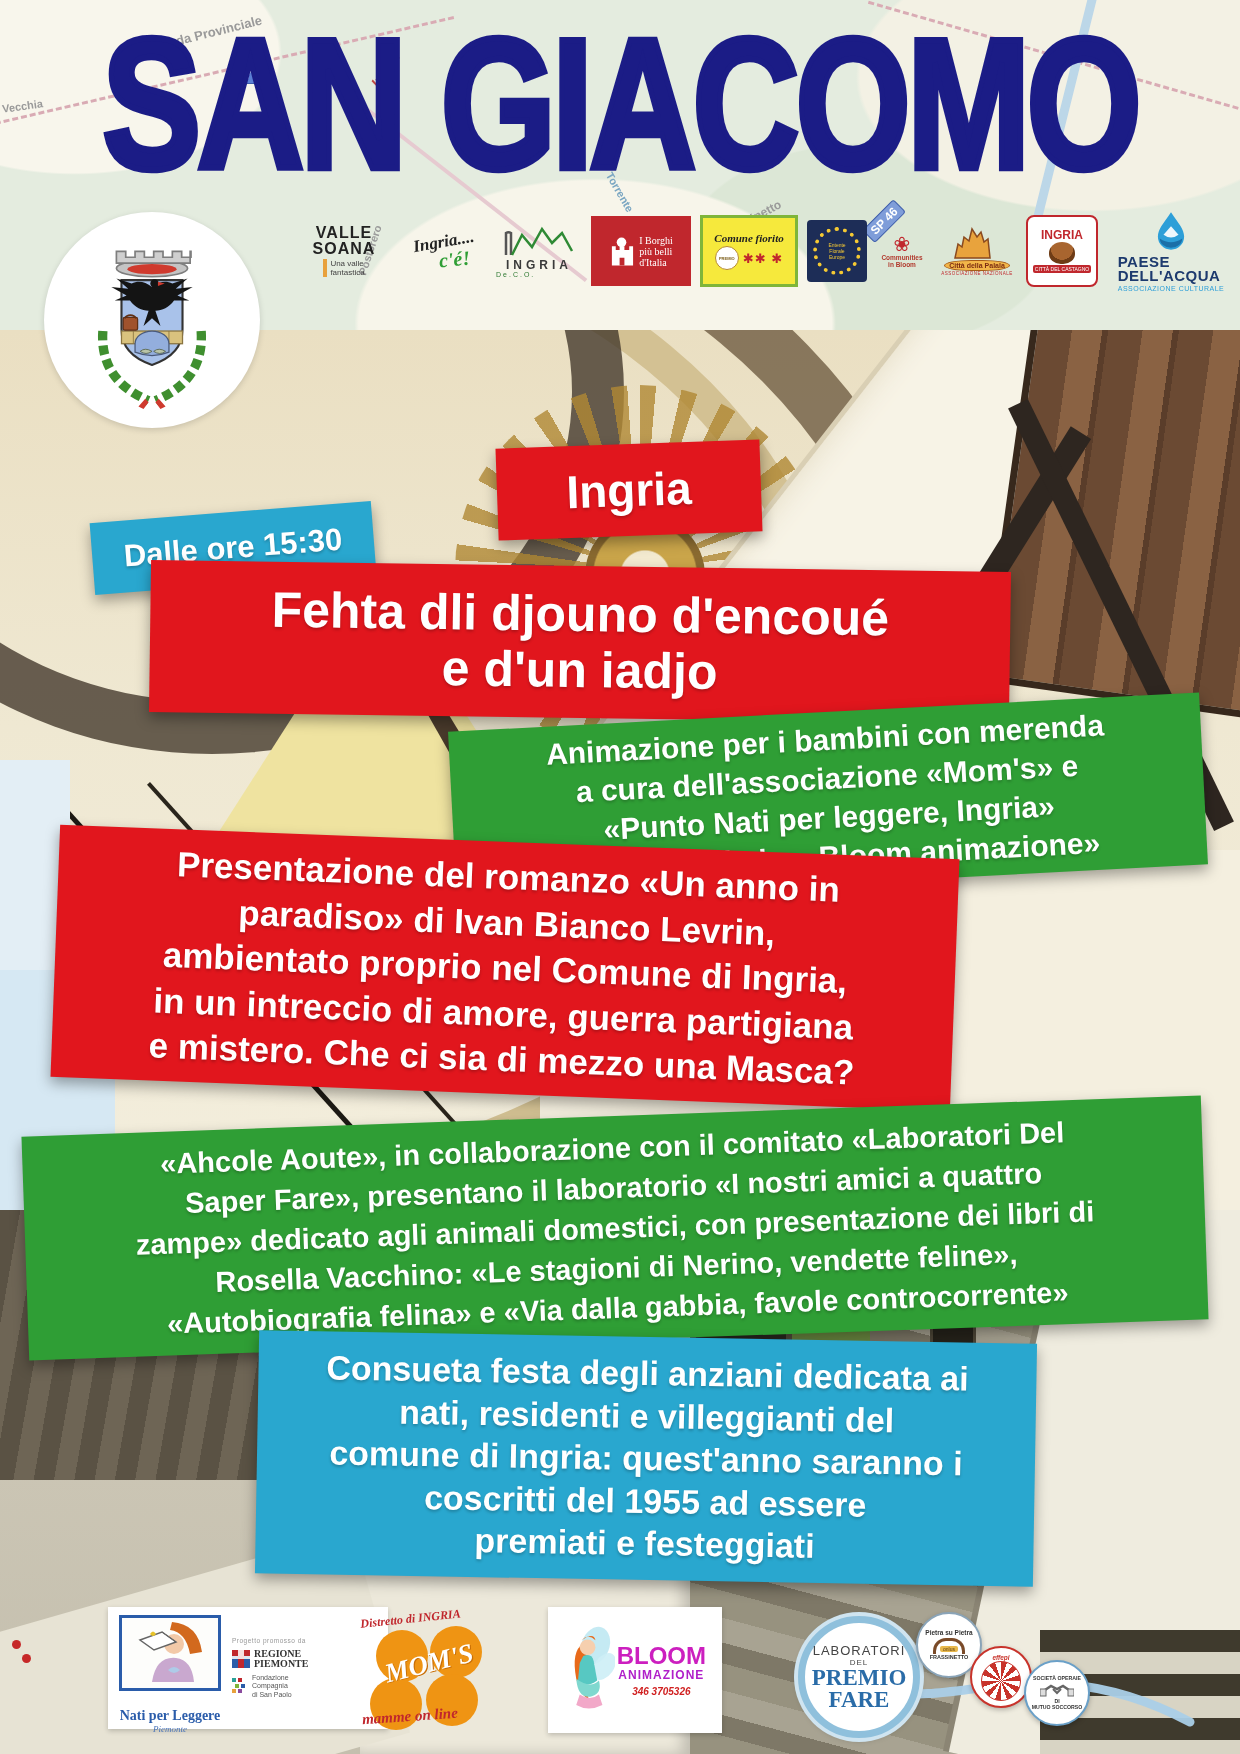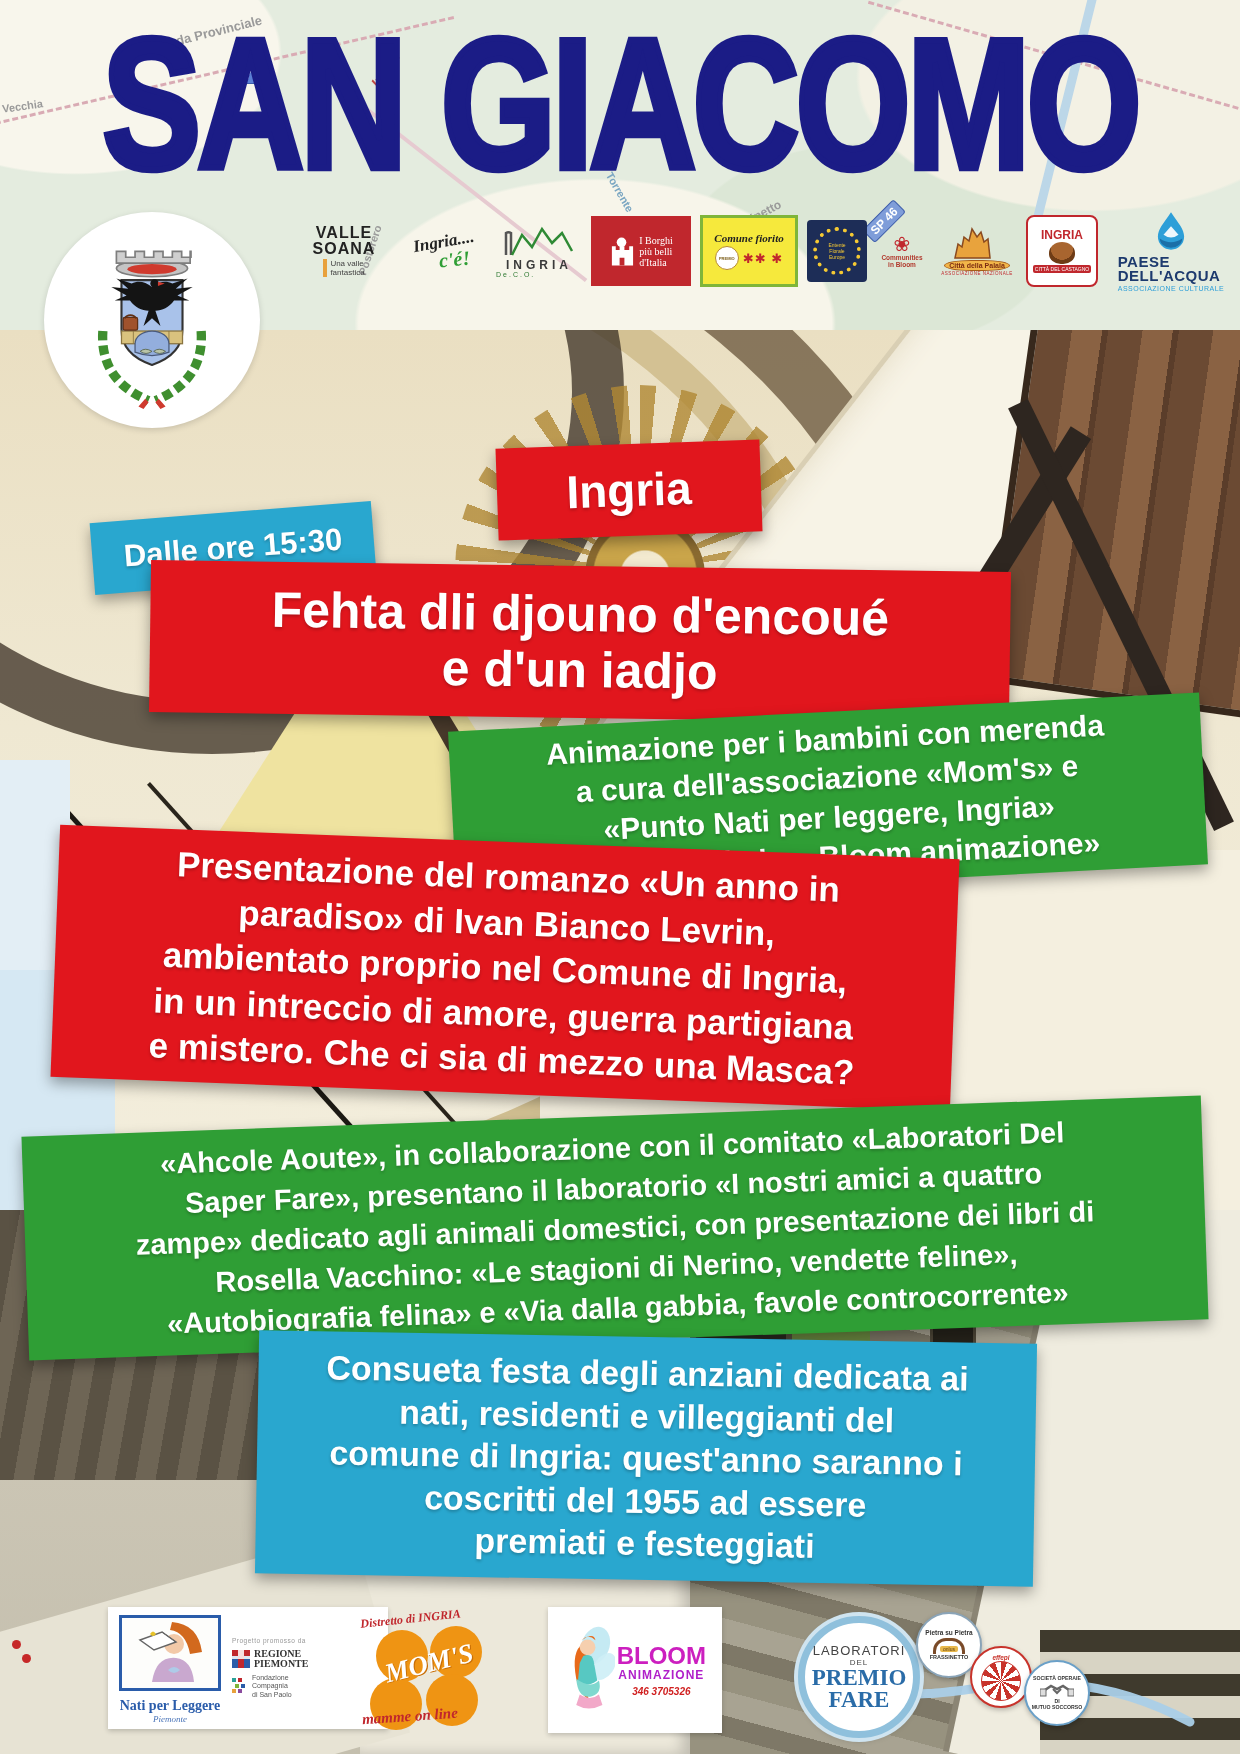--- a/index.html
+++ b/index.html
@@ -129,21 +129,21 @@
   .b-book{left:55px;top:842px;width:900px;height:252px;font-size:35px;line-height:1.3;transform:rotate(2.2deg);}
   .b-lab{left:25px;top:1116px;width:1180px;height:224px;font-size:29px;line-height:1.38;transform:rotate(-2deg);}
   .b-elders{left:257px;top:1337px;width:778px;height:243px;font-size:34px;line-height:1.25;transform:rotate(1deg);}
   .bline{white-space:nowrap;}
 
   
   .fcard{background:#fff;z-index:7;box-shadow:0 2px 5px rgba(0,0,0,.2);}
   .f-nati{left:108px;top:1607px;width:280px;height:122px;display:flex;gap:8px;padding:8px;box-sizing:border-box;}
   .nati-left{width:108px;display:flex;flex-direction:column;align-items:center;}
   .nati-sq{width:96px;height:72px;border:3px solid #2a5caa;background:#fdfdfb;}
-  .nati-name{font-family:"Liberation Serif",serif;font-weight:bold;color:#2a5caa;font-size:14px;margin-top:7px;white-space:nowrap;text-align:center;}
+  .nati-name{font-family:"Liberation Serif",serif;font-weight:bold;color:#2a5caa;font-size:14px;margin-top:17px;white-space:nowrap;text-align:center;}
   .nati-reg{font-family:"Liberation Serif",serif;font-style:italic;color:#4a74b8;font-size:9px;}
   .nati-right{flex:1;display:flex;flex-direction:column;justify-content:center;gap:5px;}
   .promo{font-size:6.5px;color:#999;letter-spacing:.5px;}
   .reg-row{display:flex;align-items:center;gap:4px;}
   .reg-txt{font-family:"Liberation Serif",serif;font-size:10px;color:#333;line-height:1;font-weight:bold;}
   .fond-txt{font-size:7px;color:#555;line-height:1.15;}
   .f-moms{left:356px;top:1600px;width:160px;height:138px;z-index:7;}
   .moms-district{position:absolute;left:4px;top:8px;width:170px;color:#c0272d;font-style:italic;
      font-family:"Liberation Serif",serif;font-weight:bold;font-size:12px;transform:rotate(-6deg);white-space:nowrap;}
   .petal{position:absolute;width:52px;height:52px;border-radius:50%;background:#ef9413;}

